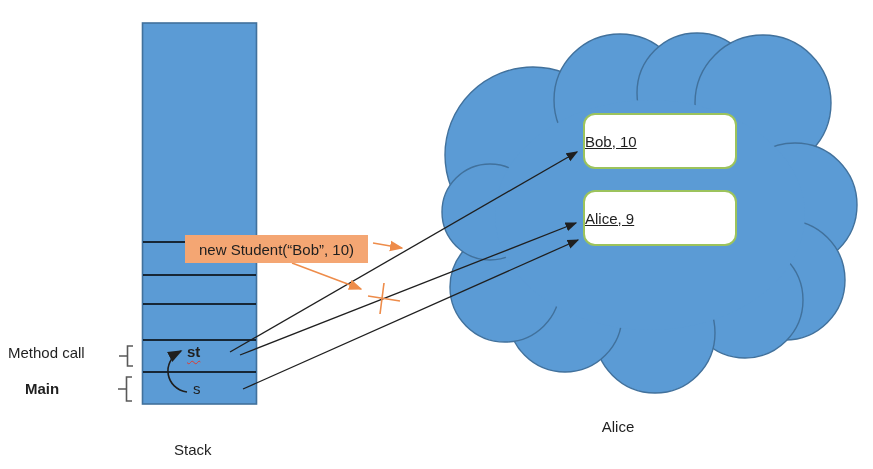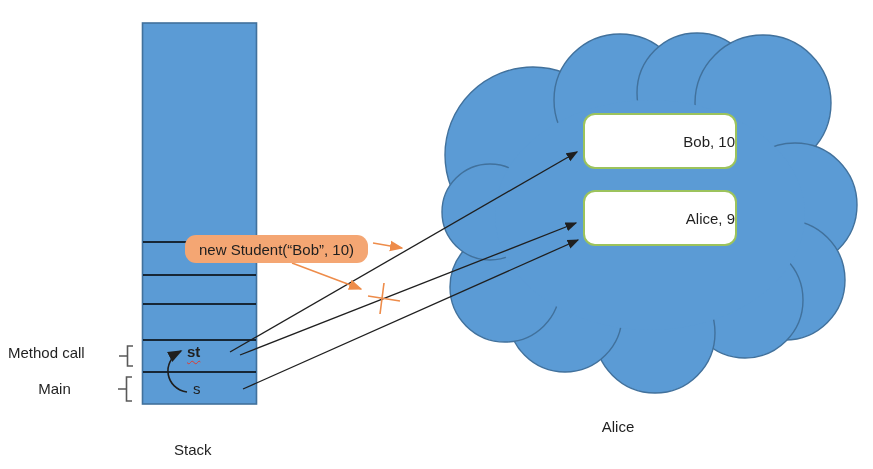--- a/index.html
+++ b/index.html
@@ -15,32 +15,32 @@
   .ref-arrow{stroke:var(--arrow-black,#1f1f1f);stroke-width:1.3;fill:none;}
   .curve-arrow{stroke:var(--arrow-black,#1f1f1f);stroke-width:1.6;fill:none;}
   .orange-arrow{stroke:var(--orange-accent,#EE8C4A);stroke-width:1.5;fill:none;}
   .cross-line{stroke:var(--orange-accent,#EE8C4A);stroke-width:1.6;}
   .bracket{stroke:var(--bracket-gray,#595959);stroke-width:1.6;fill:none;}
 
   .annotation-box{
     position:absolute;left:185px;top:235px;width:183px;height:28px;
     background:var(--annotation-fill,#F4A673);
     display:flex;align-items:center;justify-content:center;
-    font-size:15px;white-space:nowrap;border-radius:11px;
+    font-size:15px;white-space:nowrap;
   }
   .heap-box{
     position:absolute;width:150px;height:52px;background:#fff;
     border:2px solid var(--heap-box-border,#9CC35C);border-radius:12px;
-    display:flex;align-items:center;justify-content:flex-end;font-size:15px;
+    display:flex;align-items:center;justify-content:flex-start;font-size:15px;text-decoration:underline;
   }
   #heap-box-bob{left:583px;top:113px;}
   #heap-box-alice{left:583px;top:190px;}
   .lbl{position:absolute;font-size:15px;line-height:16px;white-space:nowrap;}
   #method-call-label{left:8px;top:345px;width:101px;text-align:left;}
-  #main-label{left:8px;top:381px;width:93px;text-align:center;}
+  #main-label{left:25px;top:381px;width:93px;text-align:left;font-weight:bold;}
   #stack-label{left:174px;top:442px;width:66px;text-align:left;}
   #heap-label{left:589px;top:419px;width:58px;text-align:center;}
   #var-st{left:187px;top:344px;
     text-decoration-line:underline;text-decoration-style:wavy;
     text-decoration-color:var(--spellcheck-red,#E03B2F);
     text-decoration-thickness:1px;text-underline-offset:3px;font-weight:bold;}
   #var-s{left:193px;top:381px;}
 </style>
 </head>
 <body>

